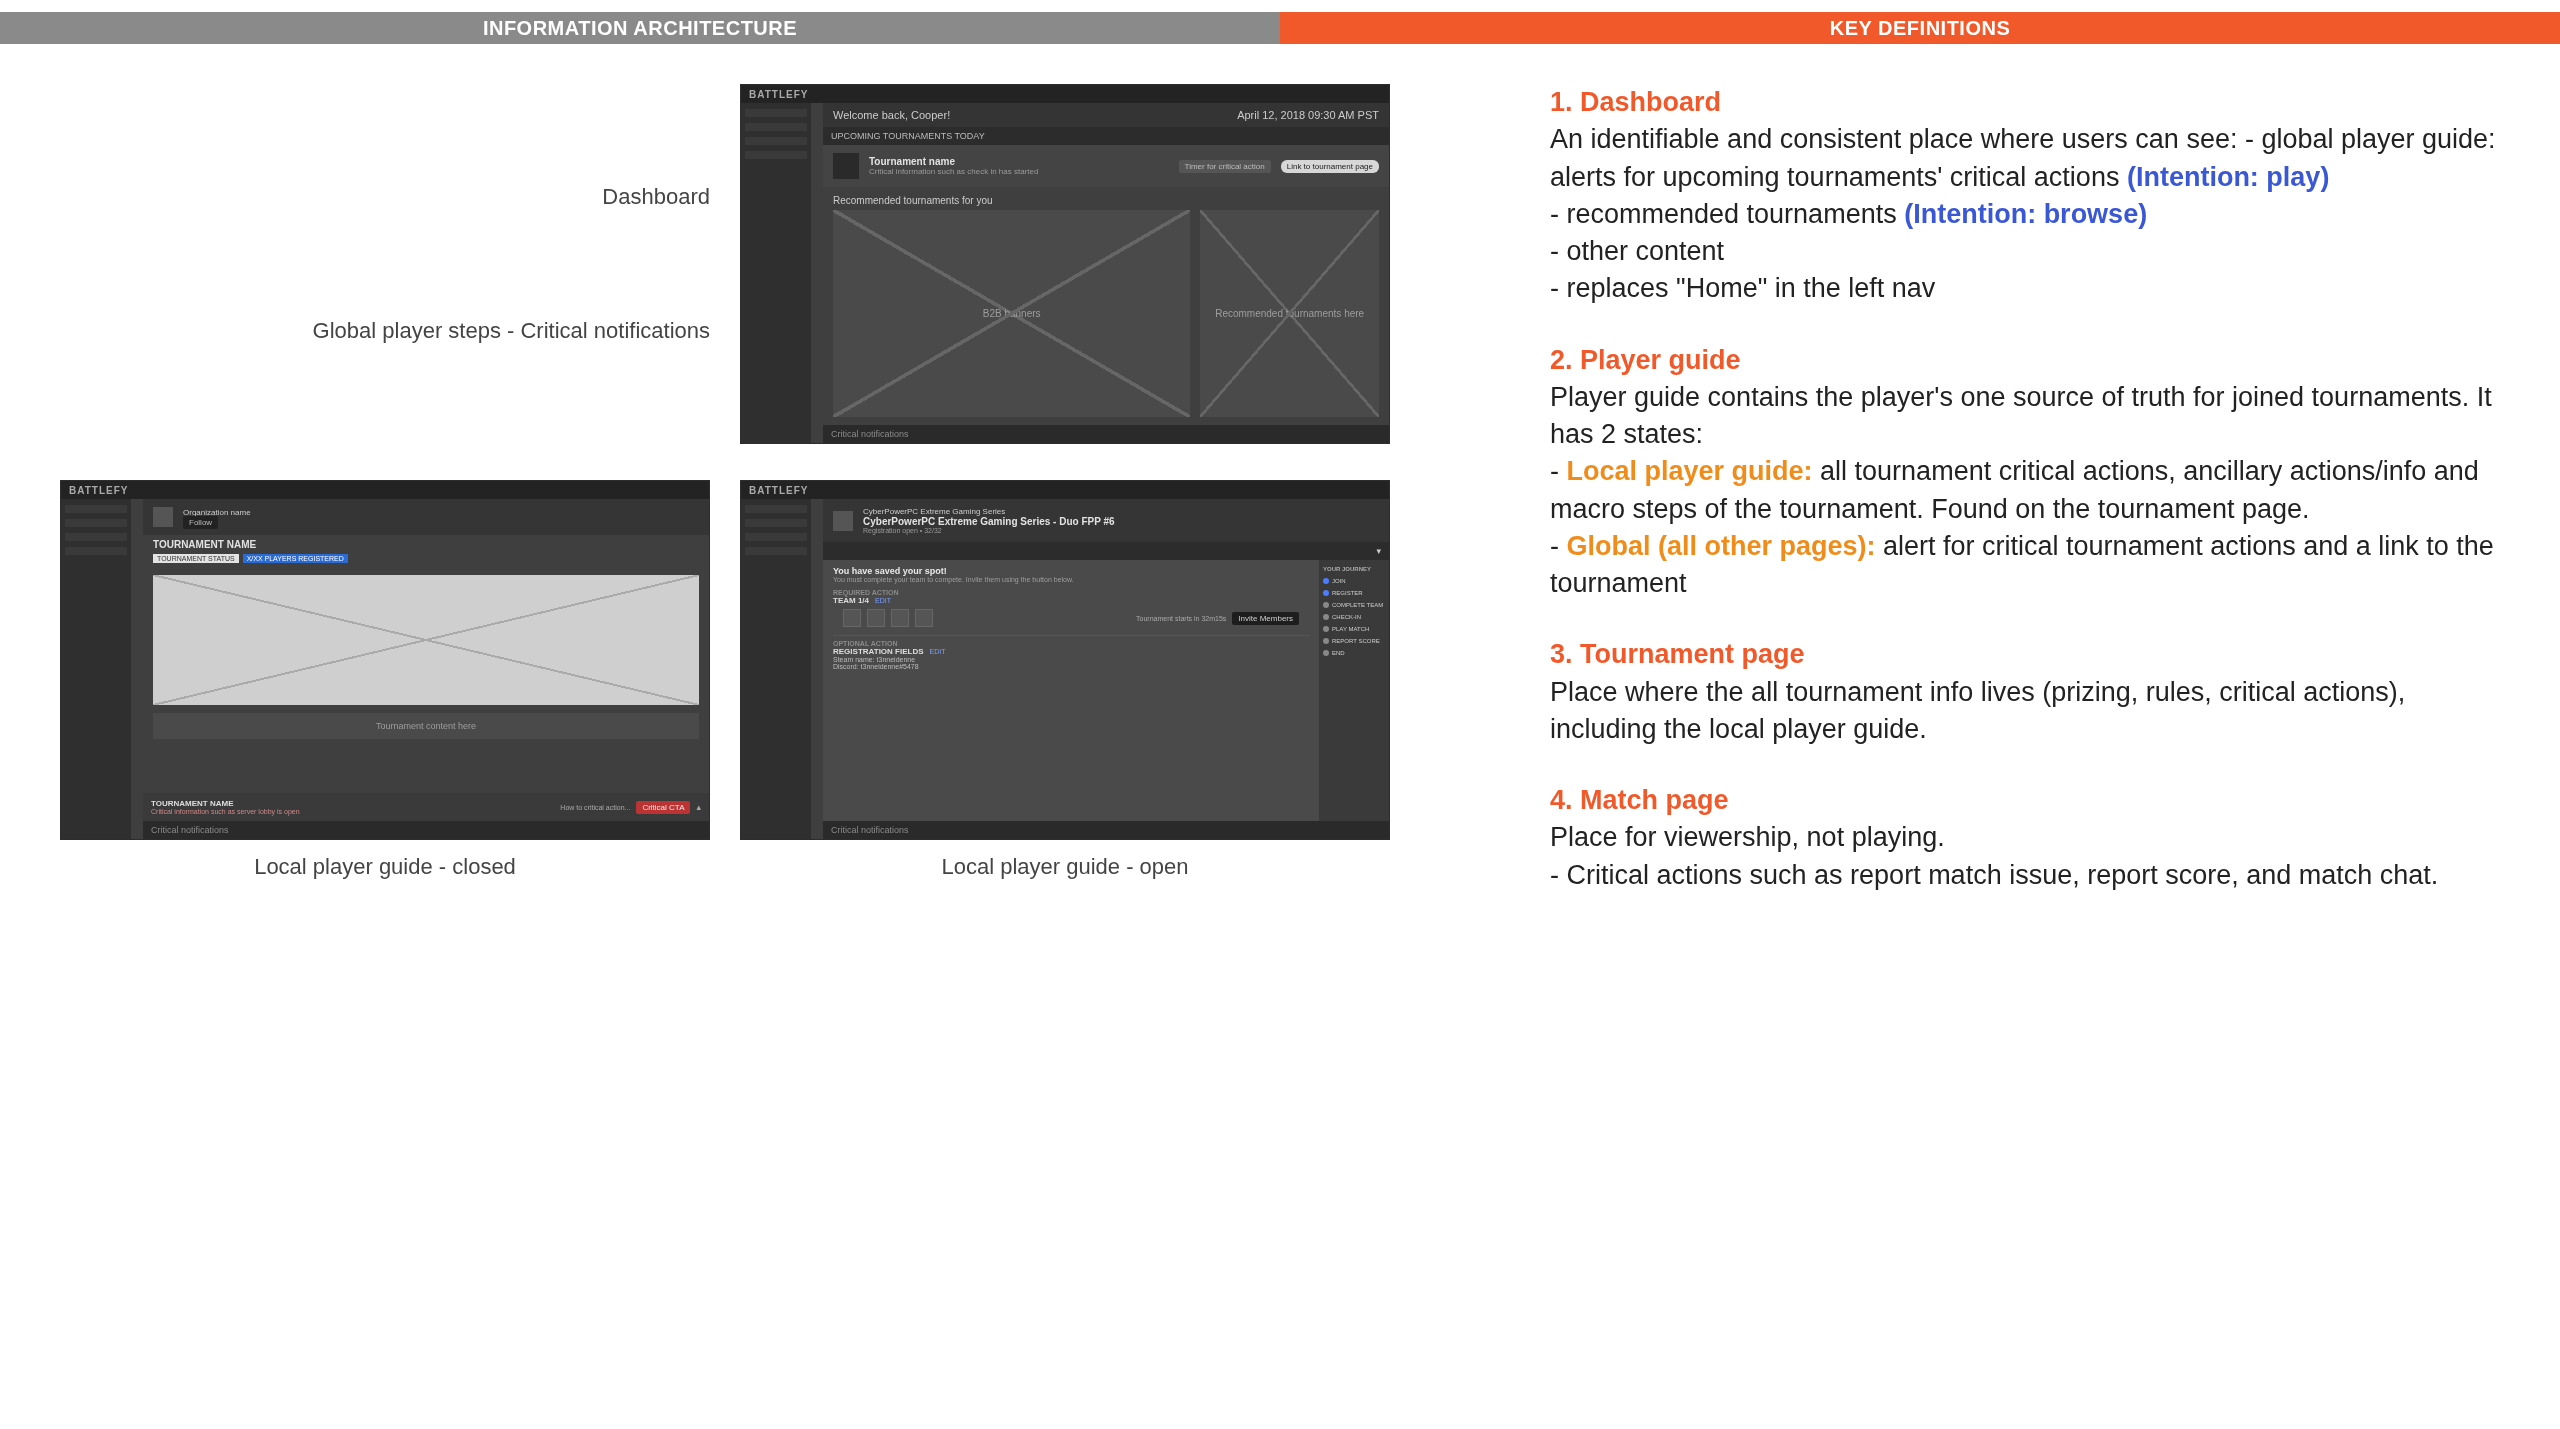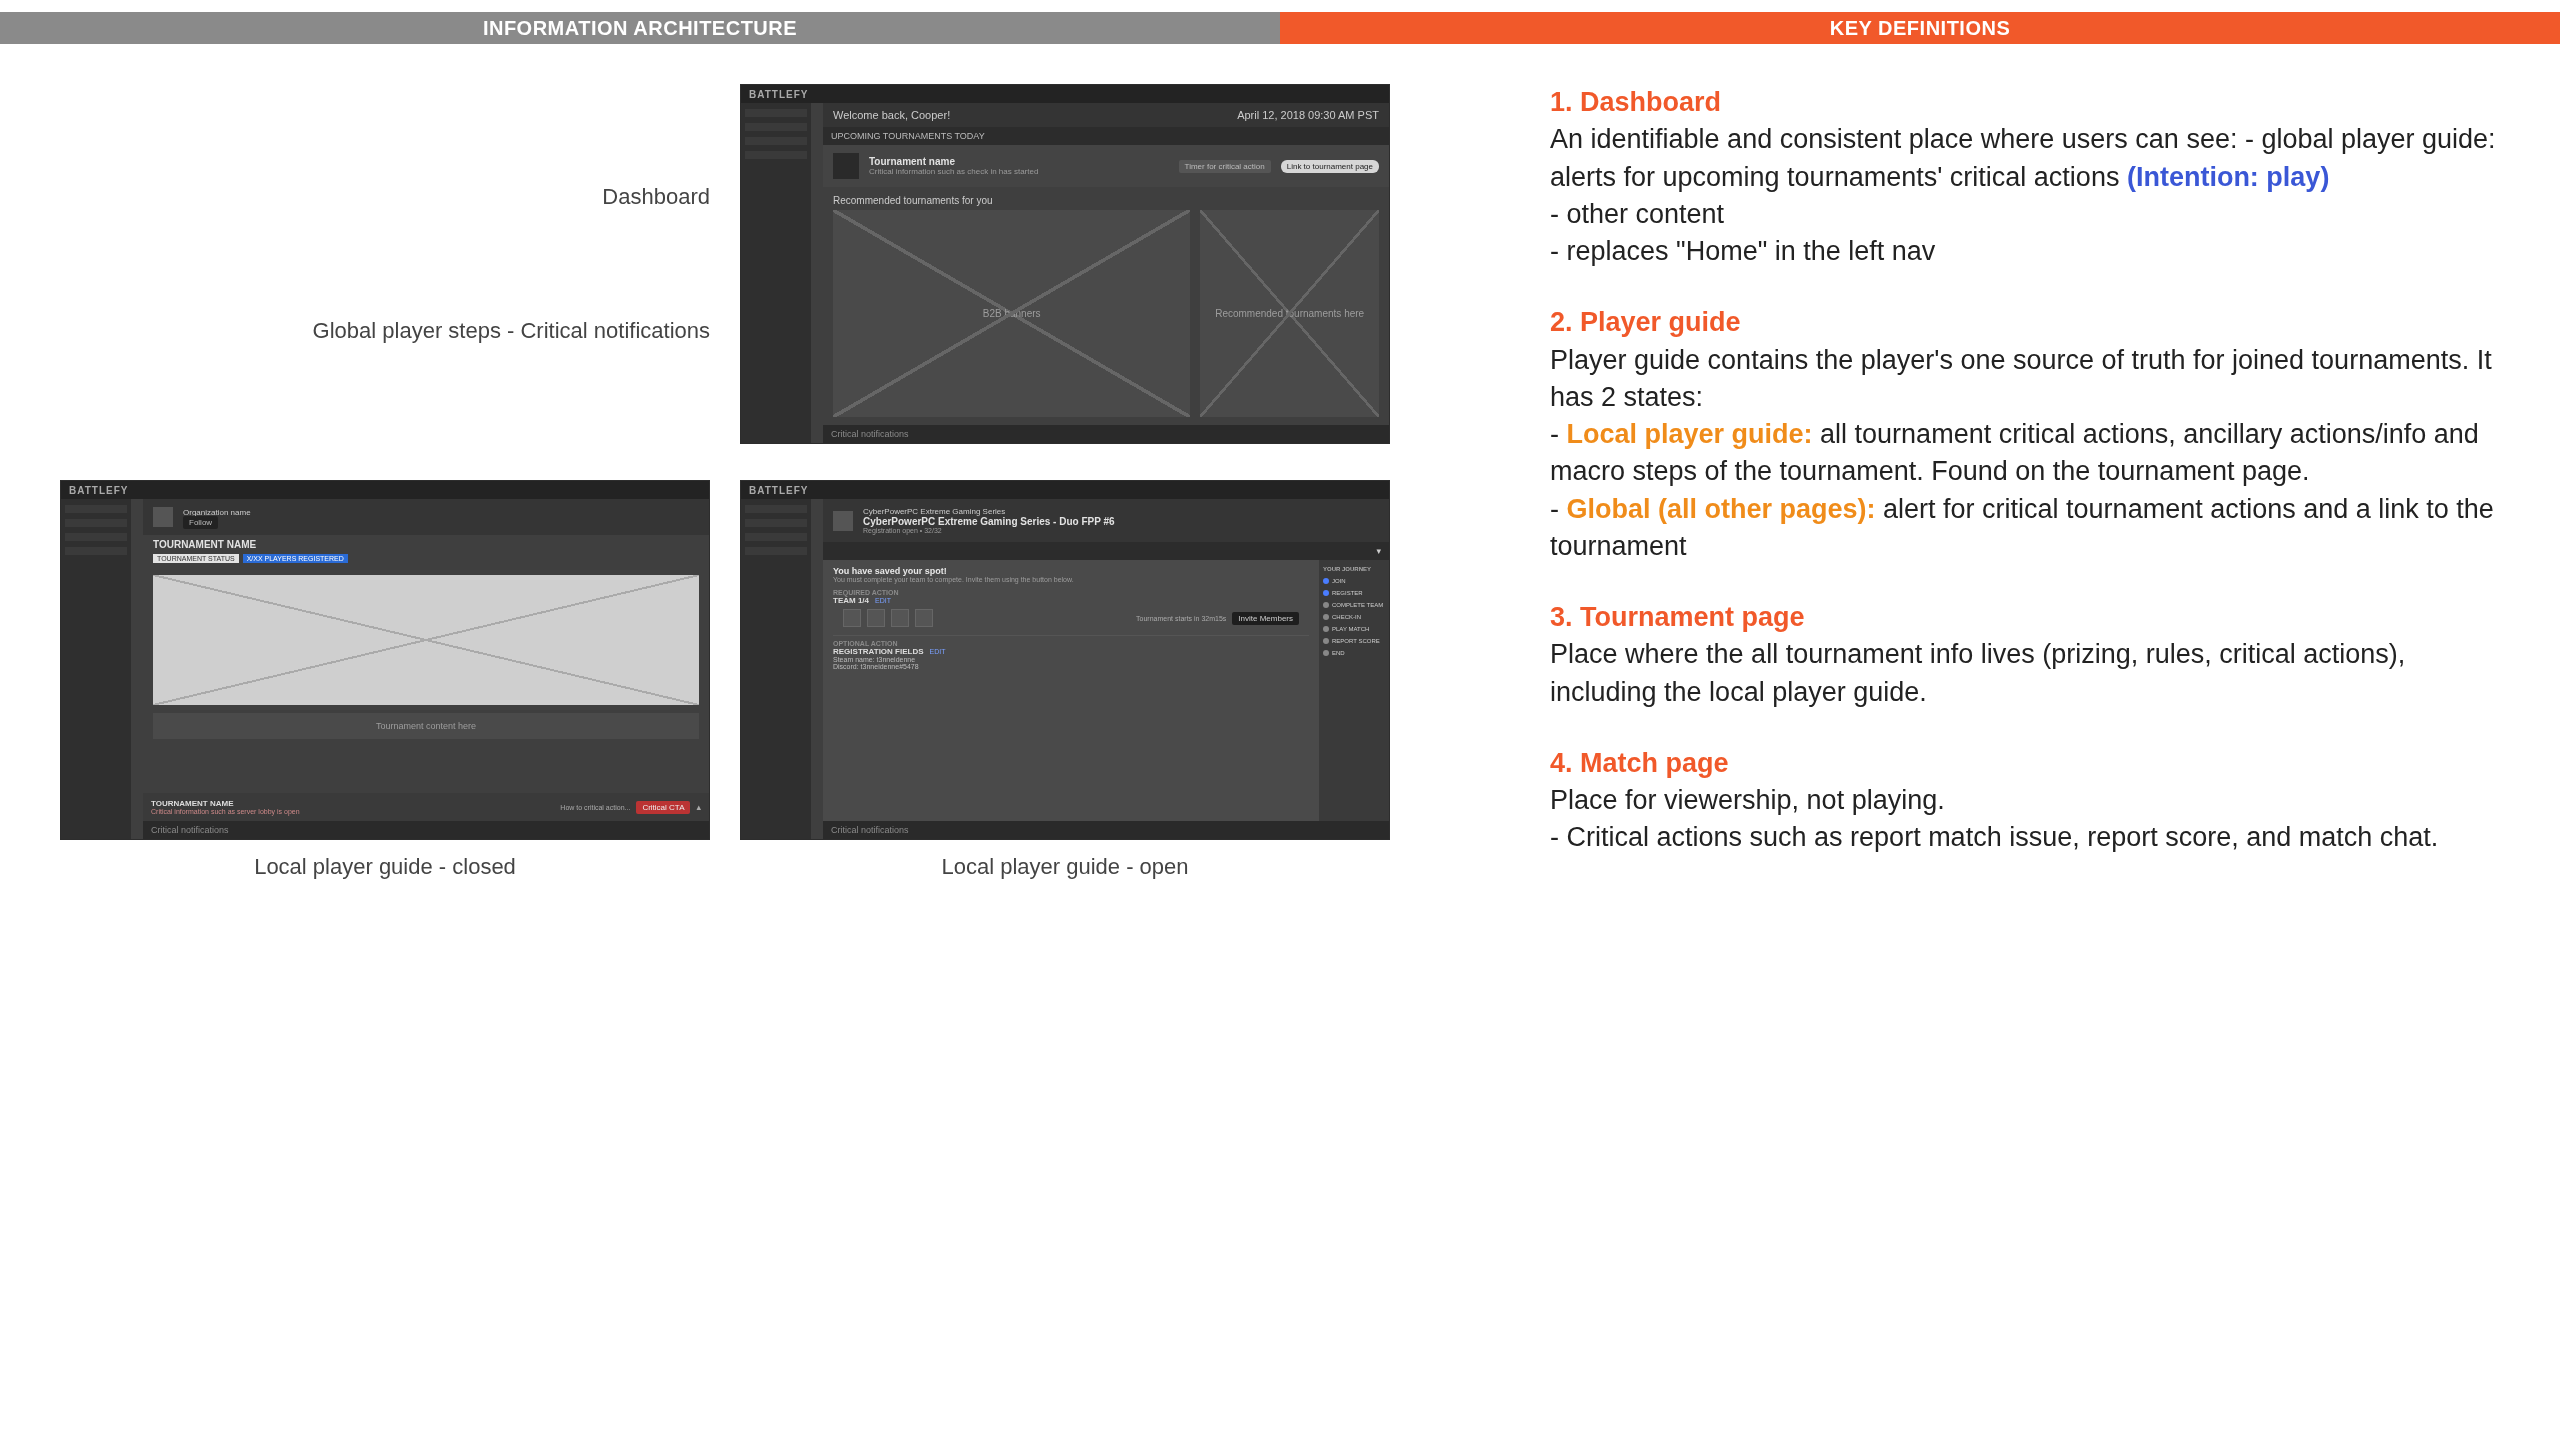--- a/index.html
+++ b/index.html
@@ -283,20 +283,23 @@
   </div>
 
   <div class="col">
     <div class="defs">
 
       <div class="block">
         <h3>1. Dashboard</h3>
         <div>
           <span>An identifiable and consistent place where users can see: - global player guide: alerts for upcoming tournaments' critical actions </span><span class="intent">(Intention: play)</span>
         </div>
+        <div>
+          <span>- recommended tournaments </span><span class="intent">(Intention: browse)</span>
+        </div>
         <div>- other content</div>
         <div>- replaces "Home" in the left nav</div>
       </div>
 
       <div class="block">
         <h3>2. Player guide</h3>
         <div>Player guide contains the player's one source of truth for joined tournaments. It has 2 states:</div>
         <div>
           - <span class="orange-strong">Local player guide:</span><span> all tournament critical actions, ancillary actions/info and macro steps of the tournament. Found on the tournament page.</span>
         </div>

